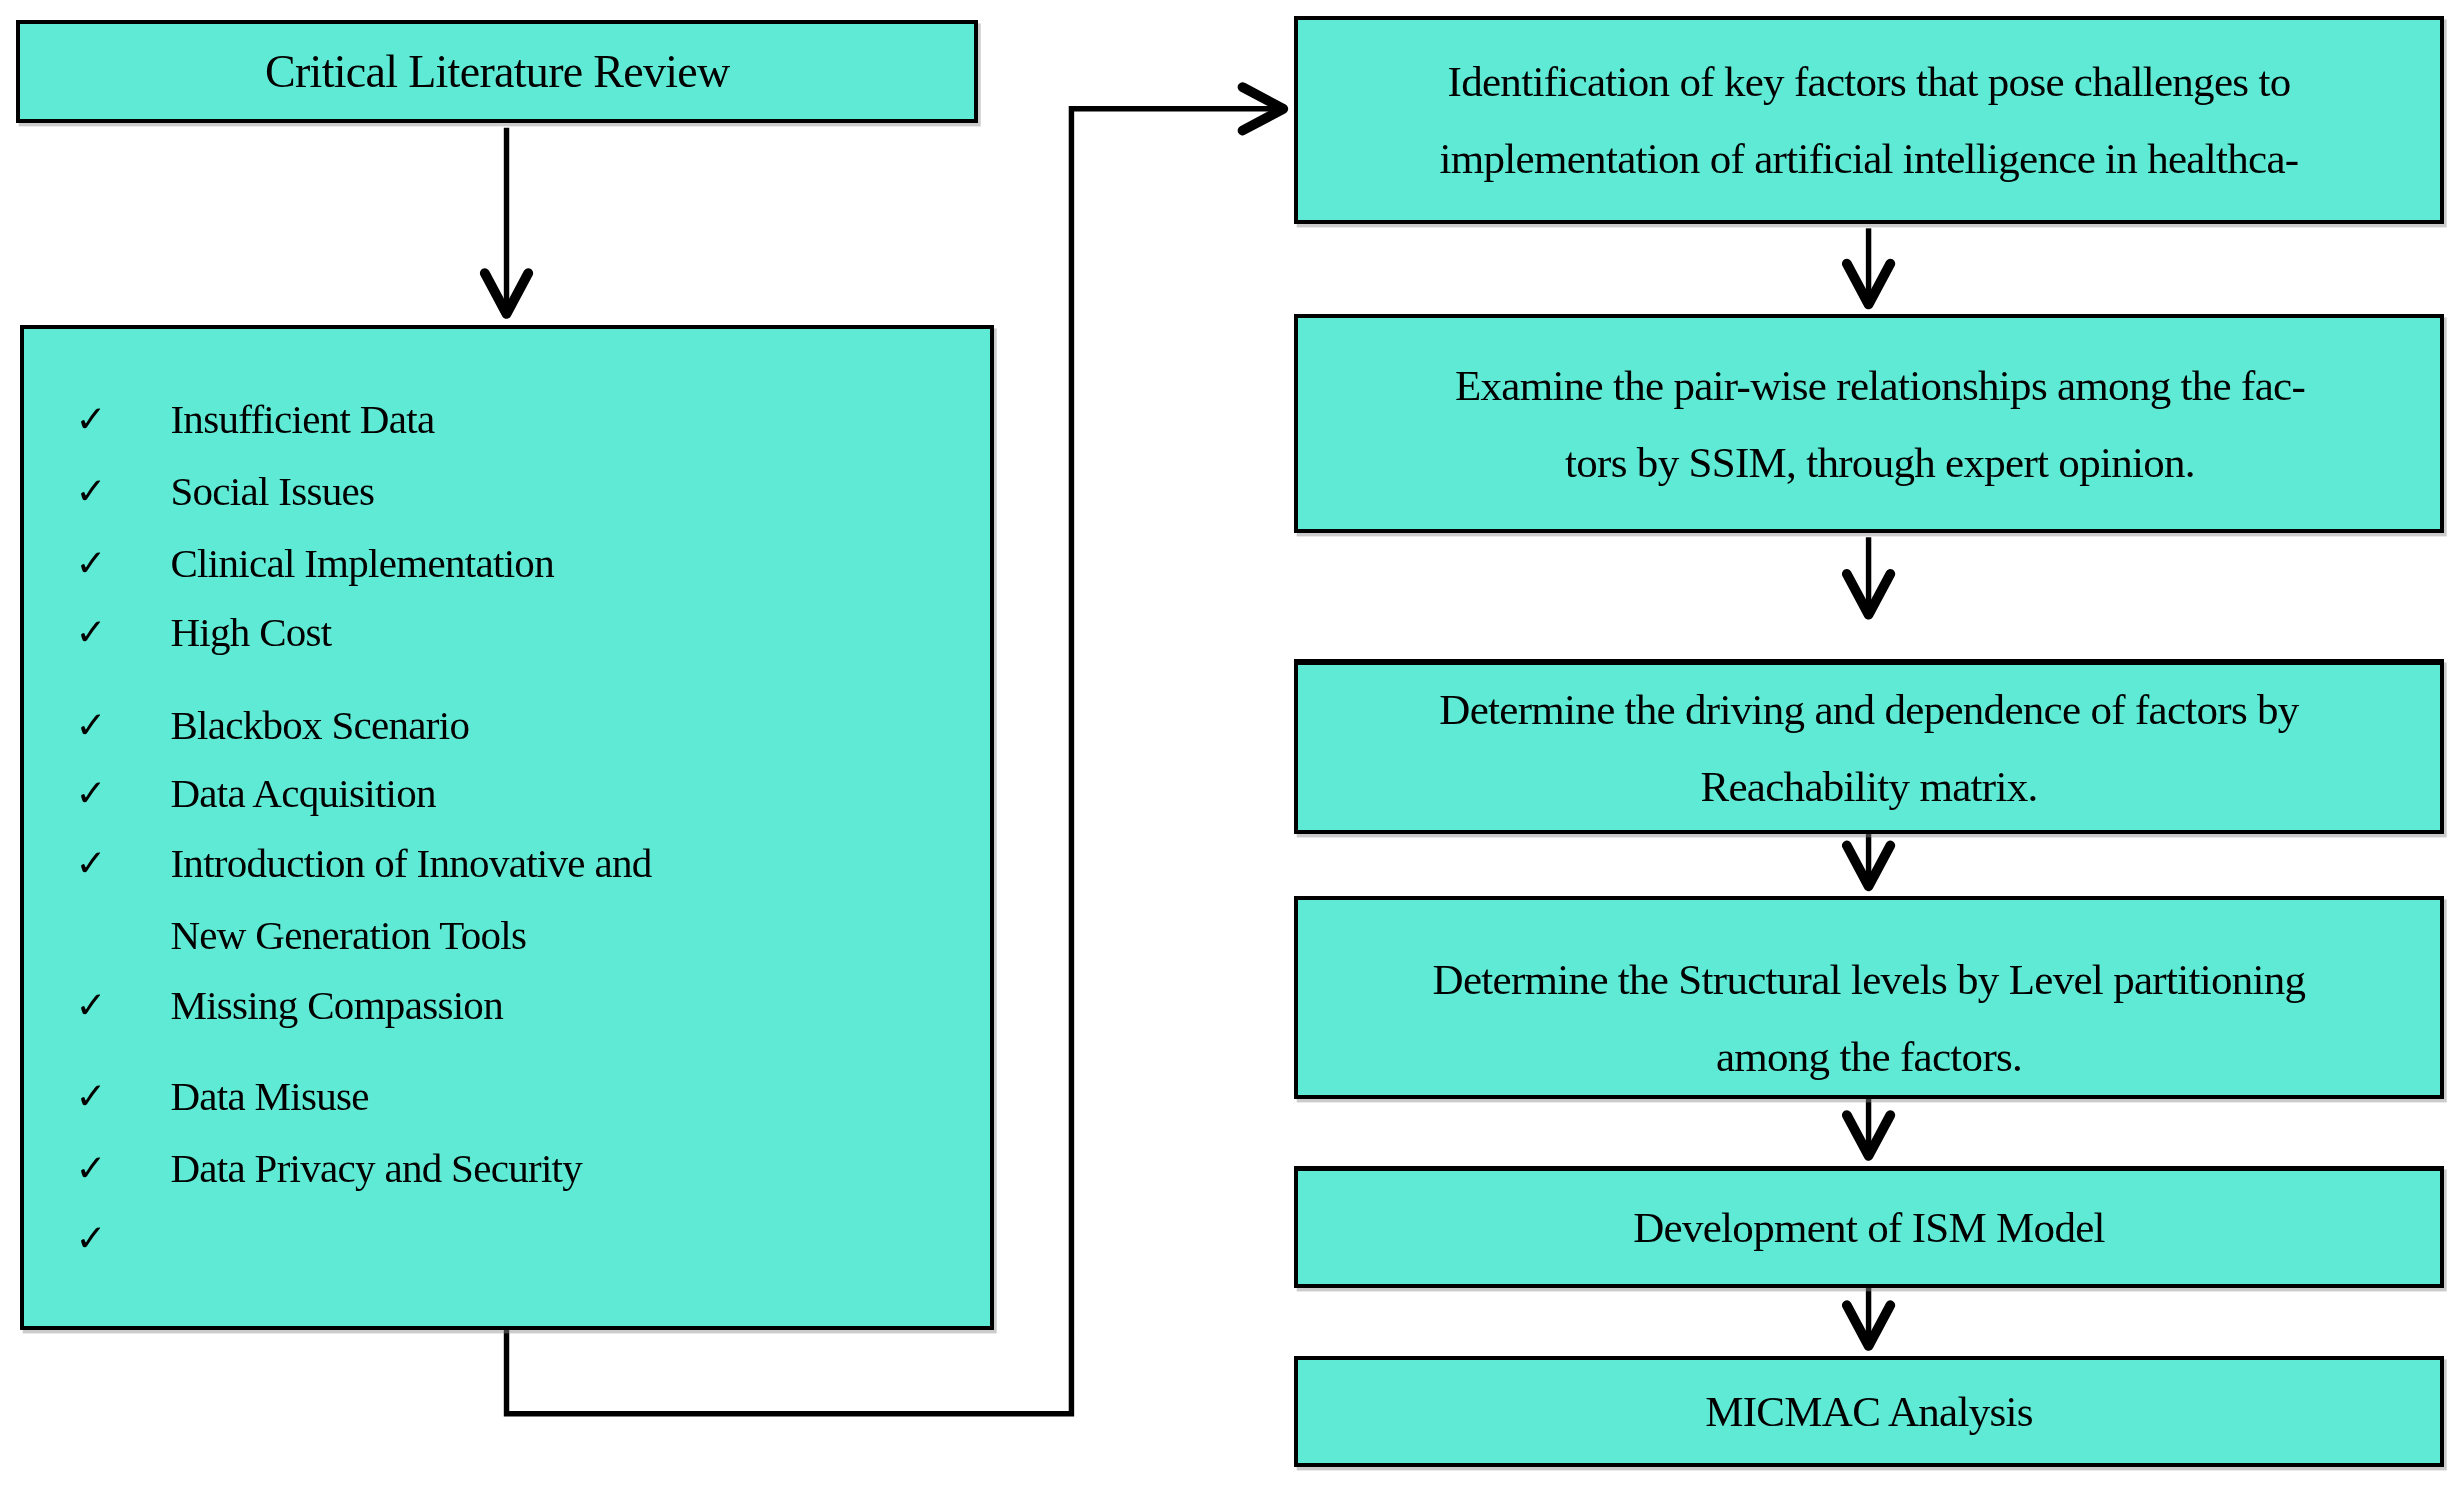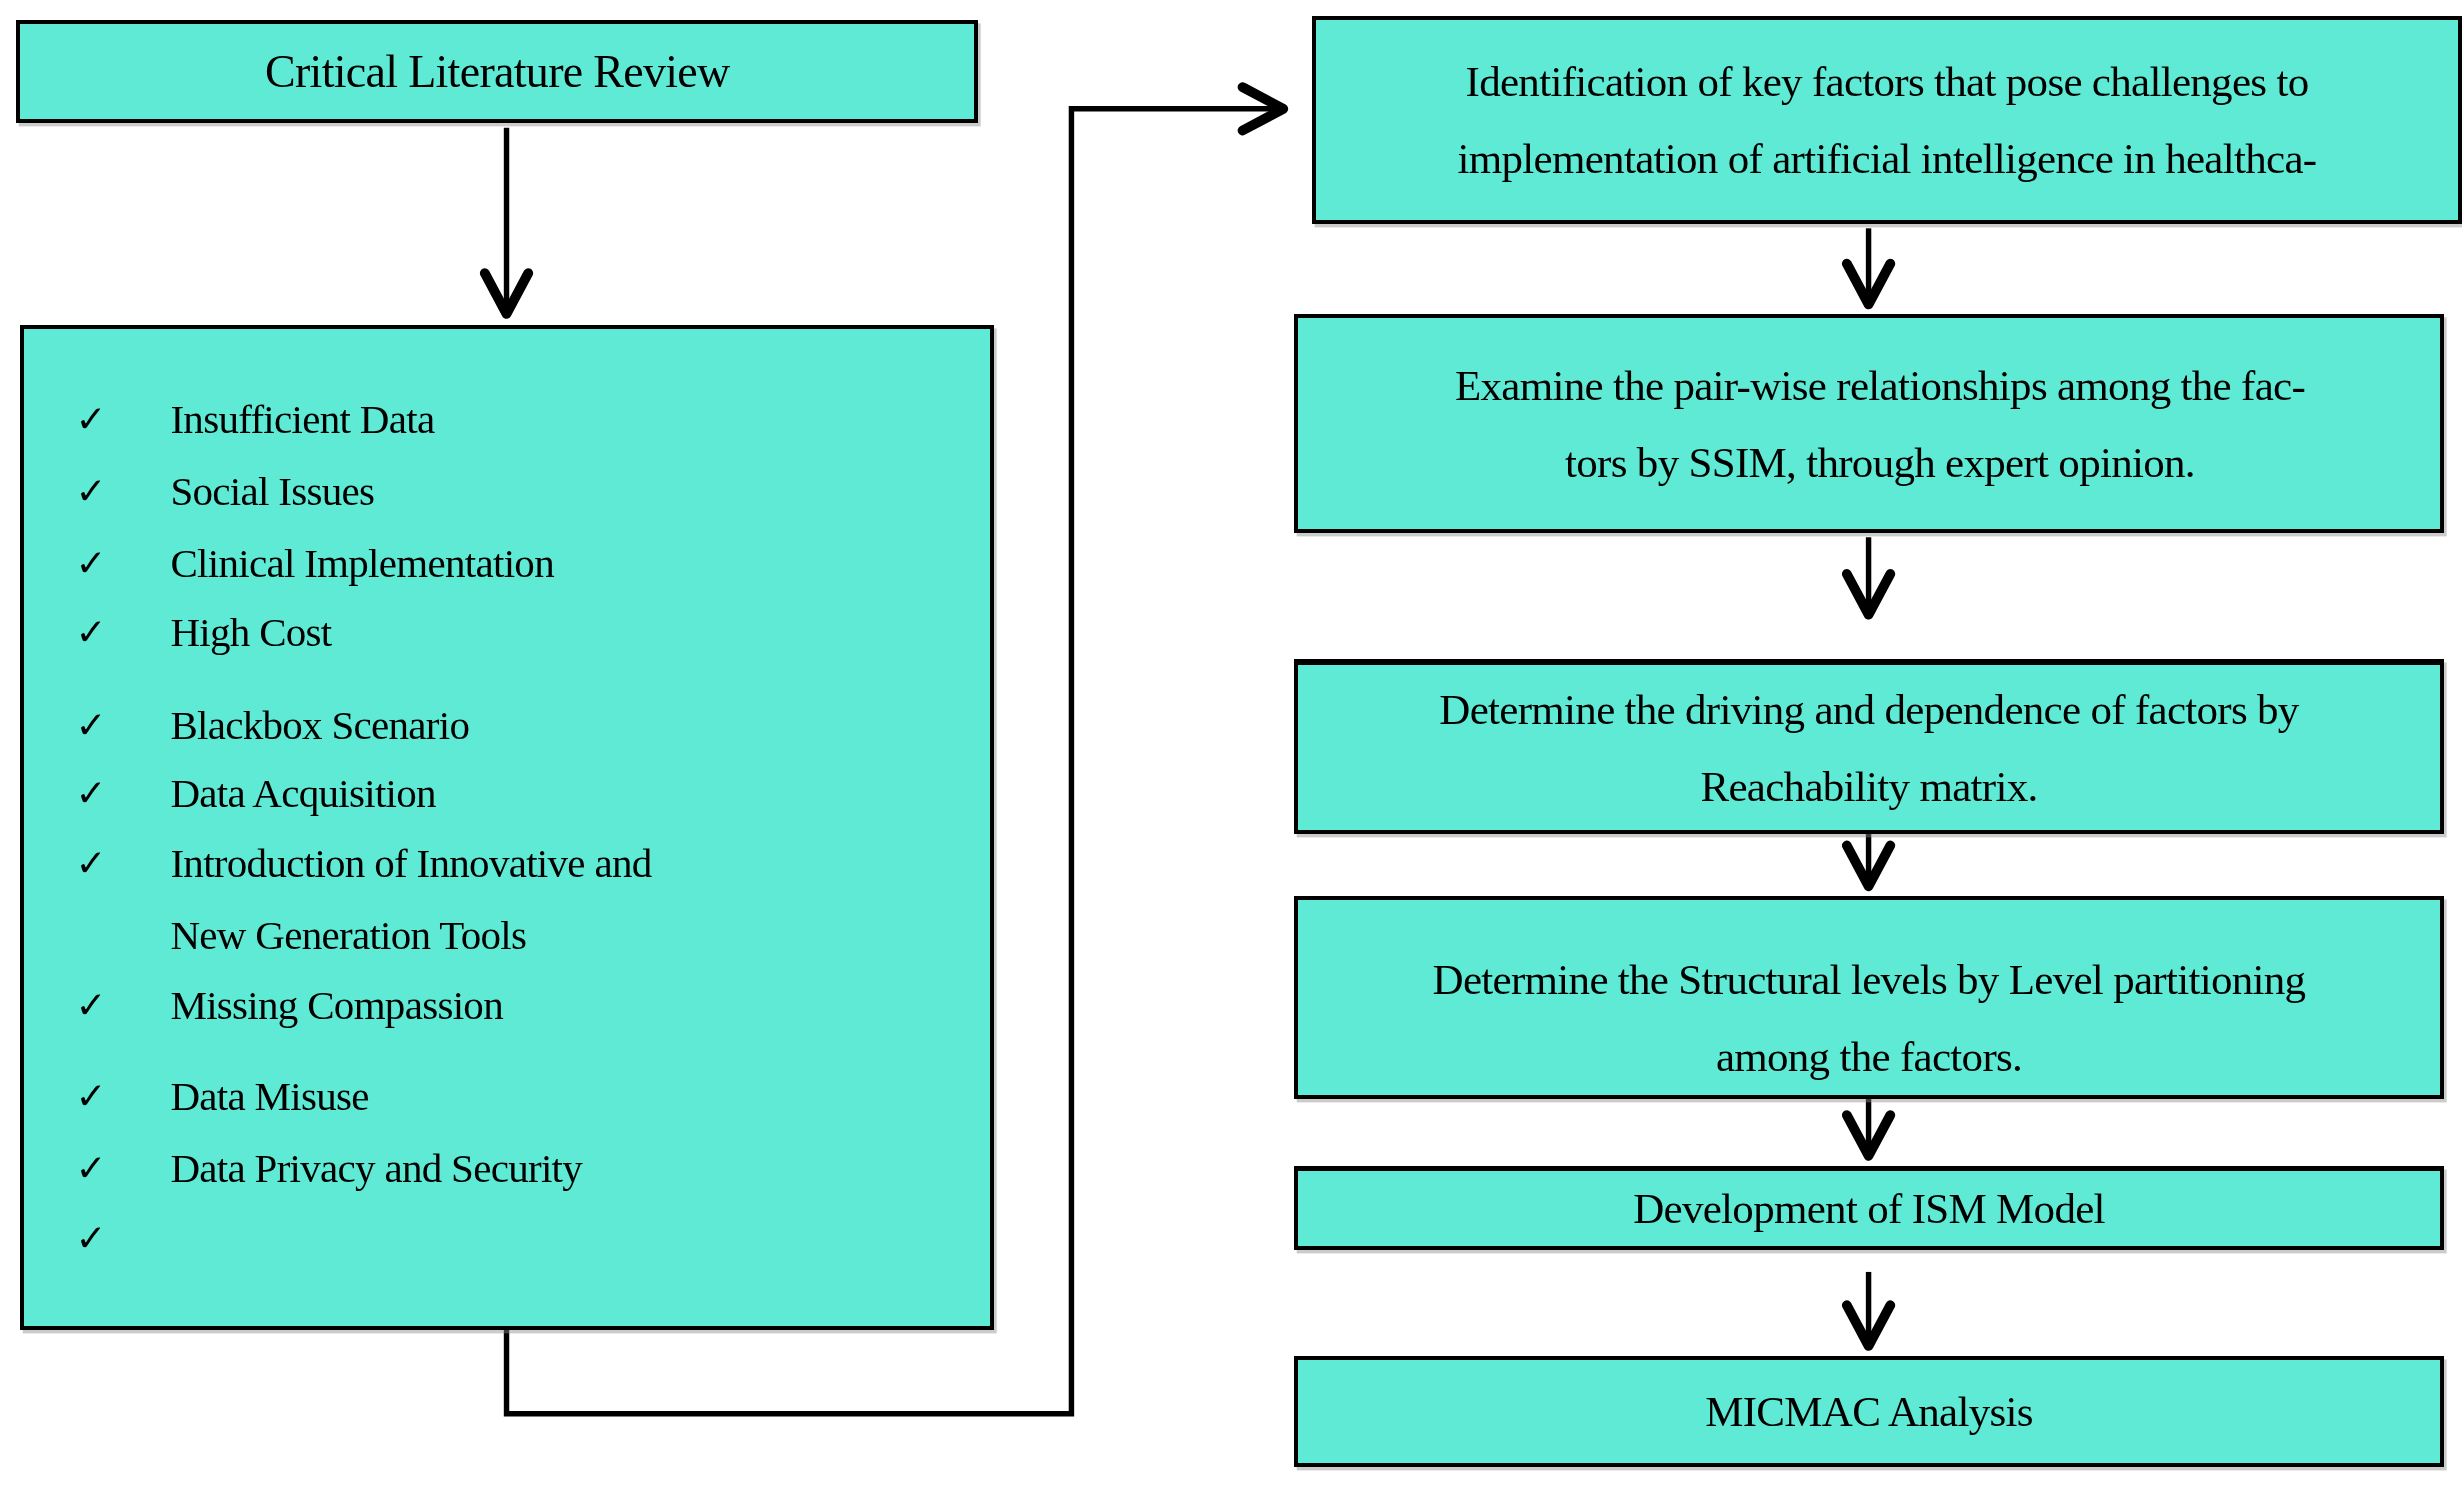--- a/index.html
+++ b/index.html
@@ -20,25 +20,25 @@
     position:absolute;left:51px;right:13.6px;height:72px;
     display:flex;align-items:center;
   }
   .check{
     width:95px;flex:0 0 95px;font-family:"DejaVu Sans","Liberation Sans",sans-serif;
     font-size:37px;line-height:1;
   }
   .factor-label{font-size:41px;letter-spacing:-0.7px;white-space:nowrap;}
   .step{left:1294px;width:1150px;}
   .step .line{font-size:43px;letter-spacing:-0.7px;line-height:77px;white-space:nowrap;text-align:center;}
-  .step1{top:15.6px;height:208px;margin-left:18px;}
+  .step1{top:15.6px;height:208px;}
   .step2{top:314px;height:219px;padding-left:22px;}
   .step3{top:625px;height:175px;border-top-width:6.1px;margin-top:34px;}
   .step4{top:896px;height:203px;justify-content:flex-end;}
-  .step5{top:1166px;height:84px;border-top-width:5.4px;}
+  .step5{top:1166px;height:122px;border-top-width:5.4px;}
   .step6{top:1356px;height:111px;}
 </style>
 </head>
 <body>
 
 <div class="canvas">
 
   <svg class="connectors" width="2462" height="1505" viewBox="0 0 3626 2216">
     <defs>
       <marker id="arrow" markerWidth="10" markerHeight="10" refX="8.5" refY="5" orient="auto" markerUnits="strokeWidth">

